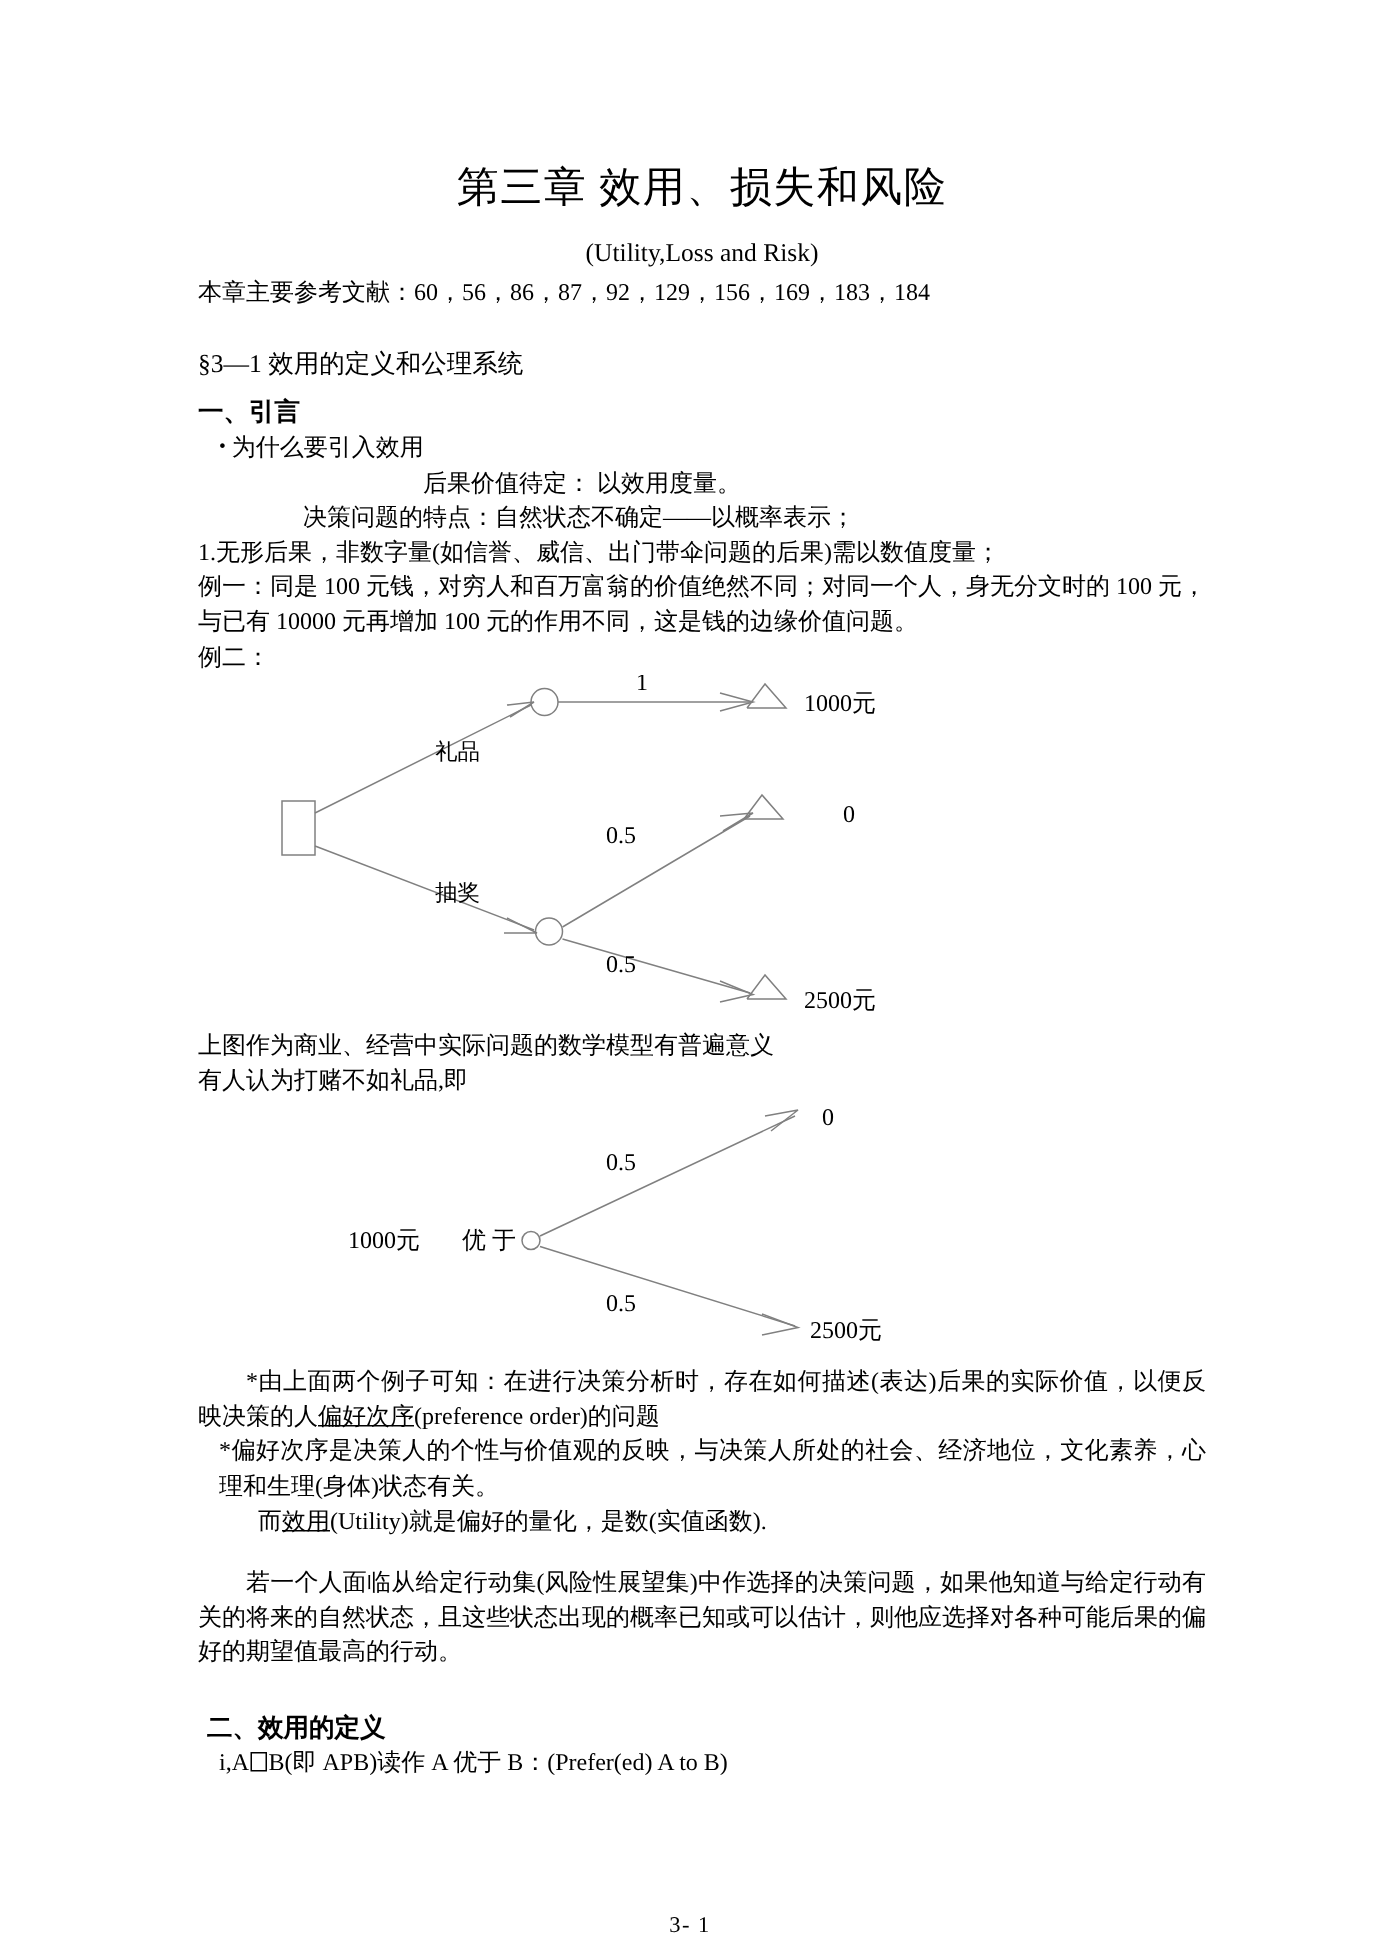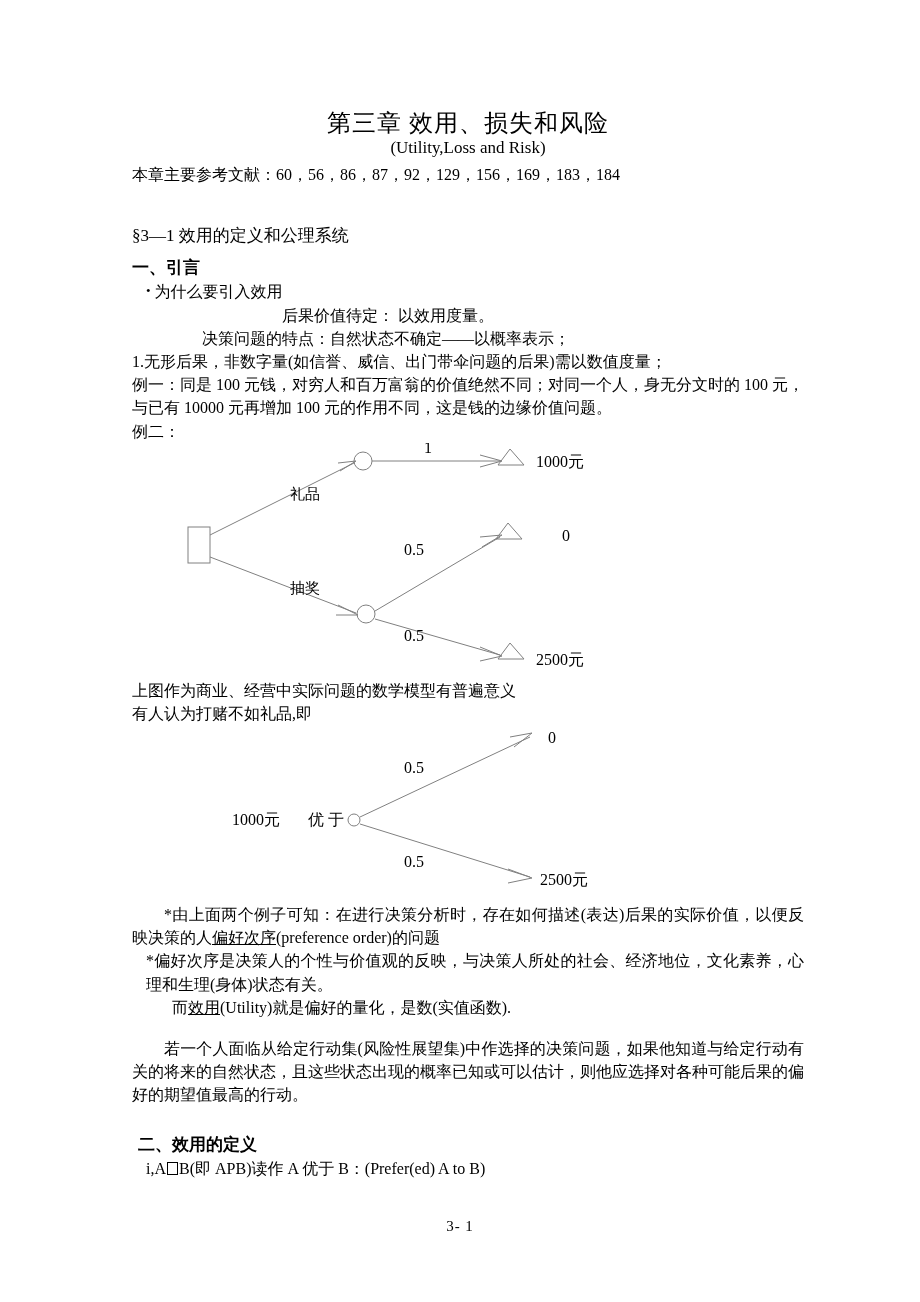--- a/index.html
+++ b/index.html
@@ -19,39 +19,39 @@
     overflow: hidden;
   }
   .content {
     position: absolute;
     left: 132px;
     top: 0;
     width: 672px;
   }
   .title-cn {
     text-align: center;
-    font-size: 24px;
+    font-size: 28px;
     letter-spacing: 1px;
     margin-top: 108px;
     line-height: 1.25;
   }
   .title-en {
     text-align: center;
     font-size: 17px;
-    margin-top: 0;
+    margin-top: 16px;
     line-height: 1.2;
   }
   .refs {
     font-size: 16px;
     margin-top: 6px;
     line-height: 1.35;
   }
   .sec-head {
     font-size: 17px;
-    margin-top: 38px;
+    margin-top: 24px;
     line-height: 1.4;
   }
   .sub-head {
     font-size: 17px;
     font-weight: bold;
     line-height: 1.45;
     margin-top: 8px;
   }
   .para {
     font-size: 16px;
@@ -75,21 +75,21 @@
     display: inline-block;
     width: 9px;
     height: 11px;
     border: 1px solid #000;
     vertical-align: -1px;
     margin: 0 1px;
   }
   .footer {
     position: absolute;
     left: 0;
-    top: 1218px;
+    top: 1276px;
     width: 920px;
     text-align: center;
     font-size: 15px;
     letter-spacing: 1px;
   }
   svg.tree { display: block; }
   .tree text {
     font-family: "Liberation Serif", "DejaVu Serif", serif;
     fill: #000;
   }

